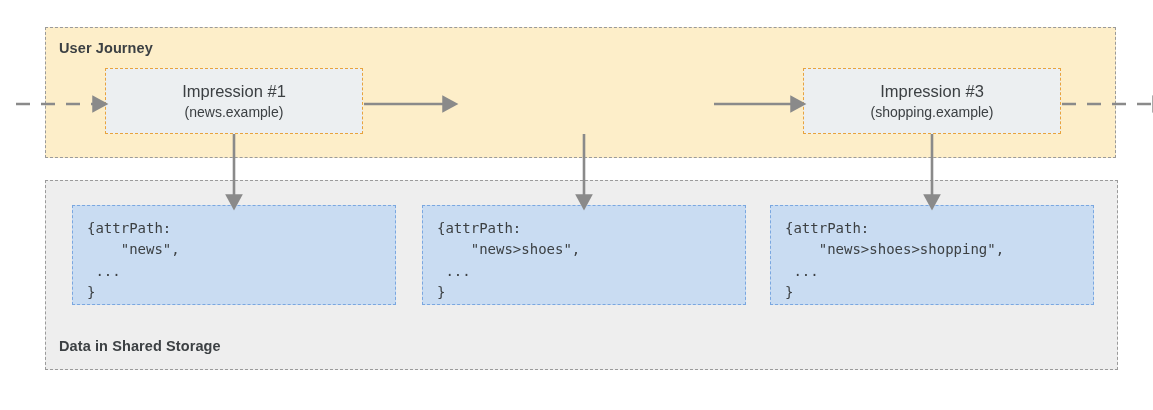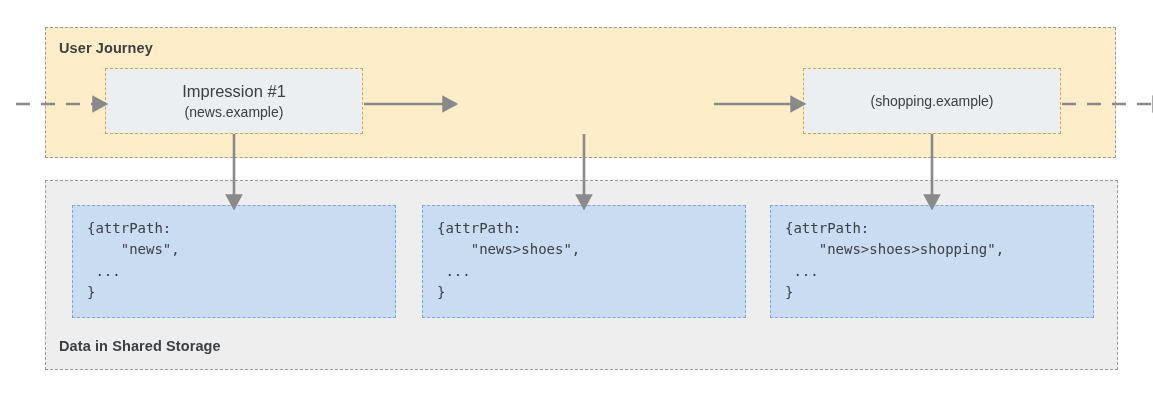--- a/index.html
+++ b/index.html
@@ -83,21 +83,21 @@
     color: #3c4043;
     white-space: nowrap;
     margin-top: 1px;
   }
 
   
   .data-box {
     position: absolute;
     box-sizing: border-box;
     top: 205px;
-    height: 113px;
+    height: 100px;
     background: #c9dcf2;
     border: 1.5px dashed #7aa7e0;
     padding: 12px 0 0 14px;
   }
   #data-box-1 { left: 60px;  width: 324px; }
   #data-box-2 { left: 410px; width: 324px; }
   #data-box-3 { left: 758px; width: 324px; }
 
   .data-code {
     margin: 0;
@@ -128,20 +128,21 @@
   <div class="panel" id="storage-panel"></div>
   <div class="panel-title" id="storage-title">Data in Shared Storage</div>
 
   <div class="impression-box" id="impression-1">
     <div class="impression-title">Impression #1</div>
     <div class="impression-sub">(news.example)</div>
   </div>
 
 
   <div class="impression-box" id="impression-3">
+    <div class="impression-title">Impression #3</div>
     <div class="impression-sub">(shopping.example)</div>
   </div>
 
   <div class="data-box" id="data-box-1">
     <pre class="data-code">{attrPath:
     "news",
  ...
 }</pre>
   </div>
 

